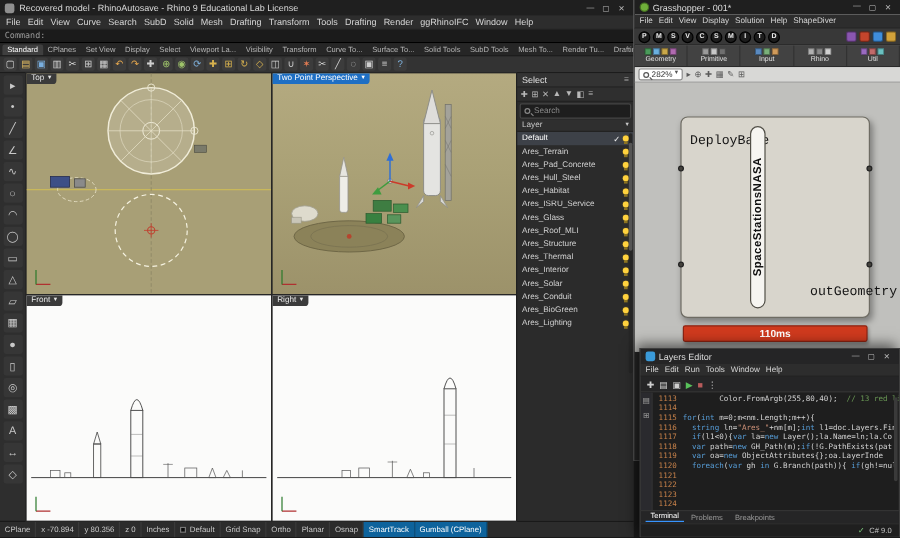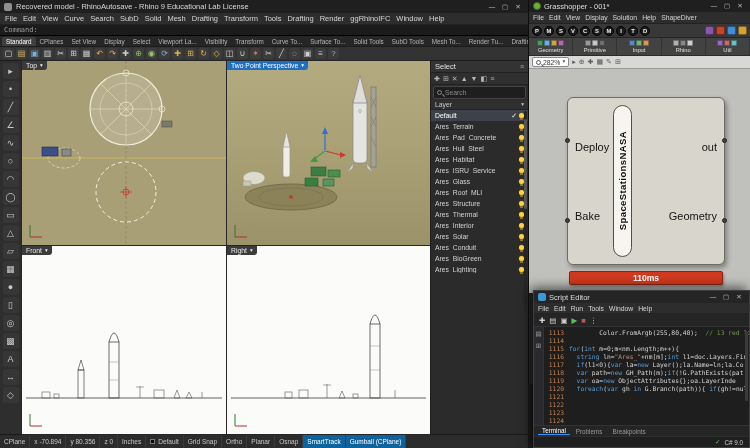--- a/index.html
+++ b/index.html
@@ -91,21 +91,21 @@
   .cvicon{font-size:7px;color:#5a5a5a;}
   .gh-canvas{height:224px;position:relative;overflow:hidden;
      background-image:
        repeating-linear-gradient(0deg, rgba(0,0,0,0.045) 0 1px, transparent 1px 13px),
        repeating-linear-gradient(90deg, rgba(0,0,0,0.045) 0 1px, transparent 1px 13px),
        radial-gradient(ellipse at 45% 35%, #d4d4d1 0%, #bfbfbc 55%, #abab a7 100%);
      background-color:#c0c0bd;}
   .gh-filler{flex:1;background:#262626;}
   .gh-node{position:absolute;left:38px;top:28px;width:158px;height:168px;background:#d8d5cc;border:1px solid #6e6c63;border-radius:6px;
            box-shadow:2px 3px 5px rgba(0,0,0,.35);display:flex;}
-  .ncol{display:flex;flex-direction:column;justify-content:space-around;padding:14px 0;}
+  .ncol{display:flex;flex-direction:row;justify-content:space-around;padding:14px 0;font-family:Liberation Mono, monospace;}
   .ncol.left{width:56px;padding-left:7px;}
   .ncol.right{flex:1;align-items:flex-end;padding-right:7px;margin-left:36px;}
   .nlabel{font-size:11px;color:#141414;}
   .ncap{width:24px;margin:7px 1px;background:#f6f5f1;border:1px solid #514f47;border-radius:12px;display:flex;align-items:center;justify-content:center;}
   .ncap span{writing-mode:vertical-rl;transform:rotate(180deg);font-size:9.5px;font-weight:bold;color:#111;letter-spacing:.4px;white-space:nowrap;}
   .port{position:absolute;width:5px;height:5px;border-radius:50%;background:#44423c;border:1px solid #222;}
   .port.l1{left:-3px;top:24%;} .port.l2{left:-3px;top:72%;}
   .port.r1{right:-3px;top:24%;} .port.r2{right:-3px;top:72%;}
   .gh-runtime{position:absolute;left:40px;top:202px;width:154px;height:14px;background:#d03a1e;border:1px solid #8e2413;border-radius:2px;
               color:#fff;font-size:8.5px;font-weight:bold;display:flex;align-items:center;justify-content:center;box-shadow:1px 2px 3px rgba(0,0,0,.3);}
@@ -611,21 +611,21 @@
       <div class="gh-runtime">
         <span>110ms</span>
       </div>
     </div>
     <div class="gh-filler"></div>
   </div>
 
   <div class="script-editor">
     <div class="se-title">
       <span class="se-appicon"></span>
-      <span class="titletext">Script Editor</span>
+      <span class="titletext">Layers Editor</span>
       <div class="winbtns">
           <span class="wbtn">—</span>
           <span class="wbtn">▢</span>
           <span class="wbtn">✕</span>
         </div>
     </div>
     <div class="se-menu" id="se-menu">
         <span class="menu-item se">File</span>
         <span class="menu-item se">Edit</span>
         <span class="menu-item se">Run</span>

